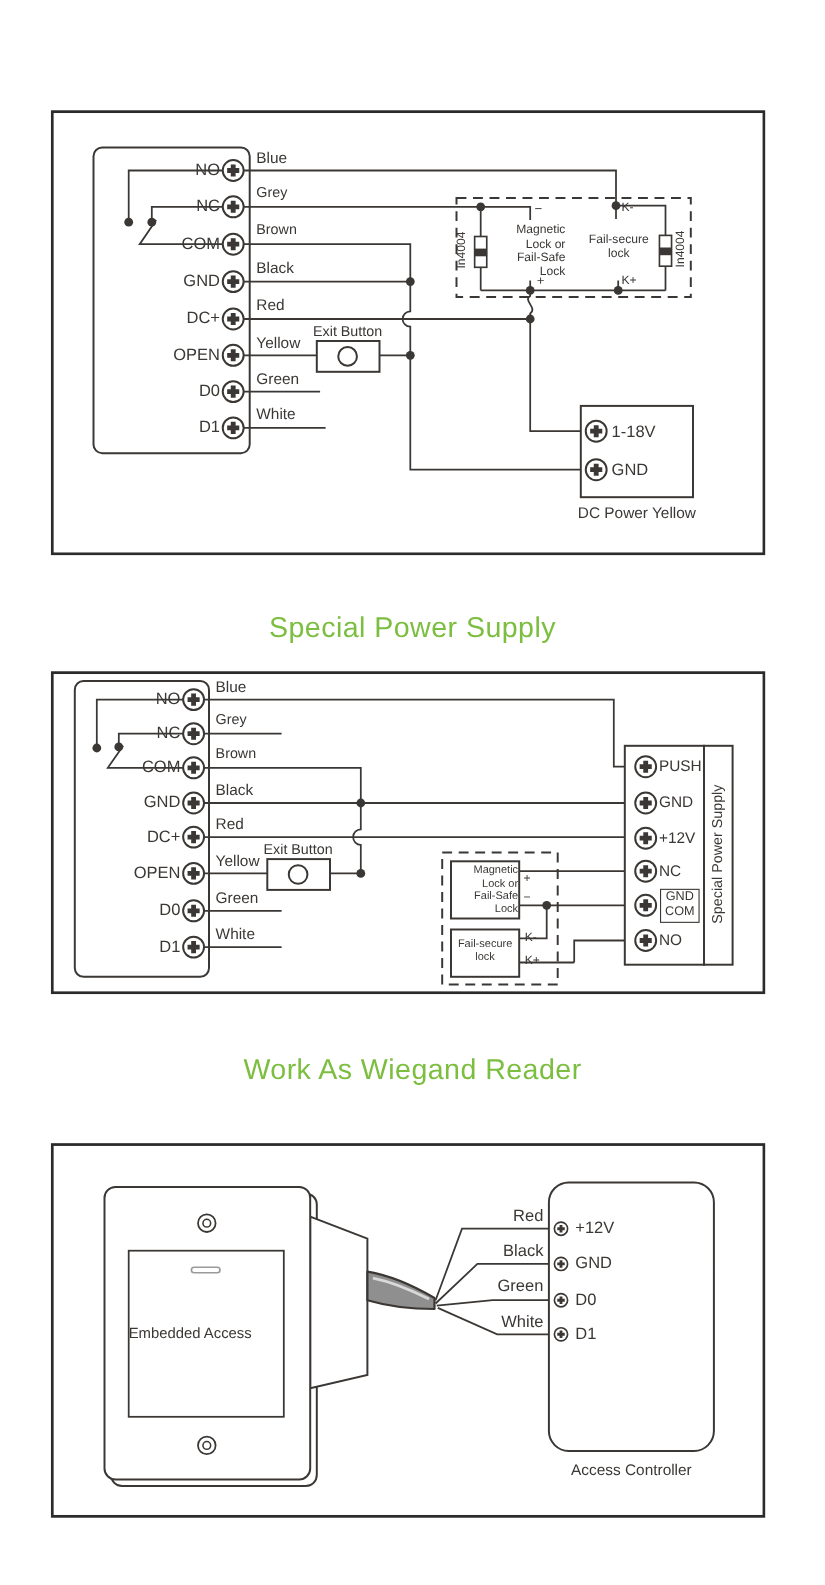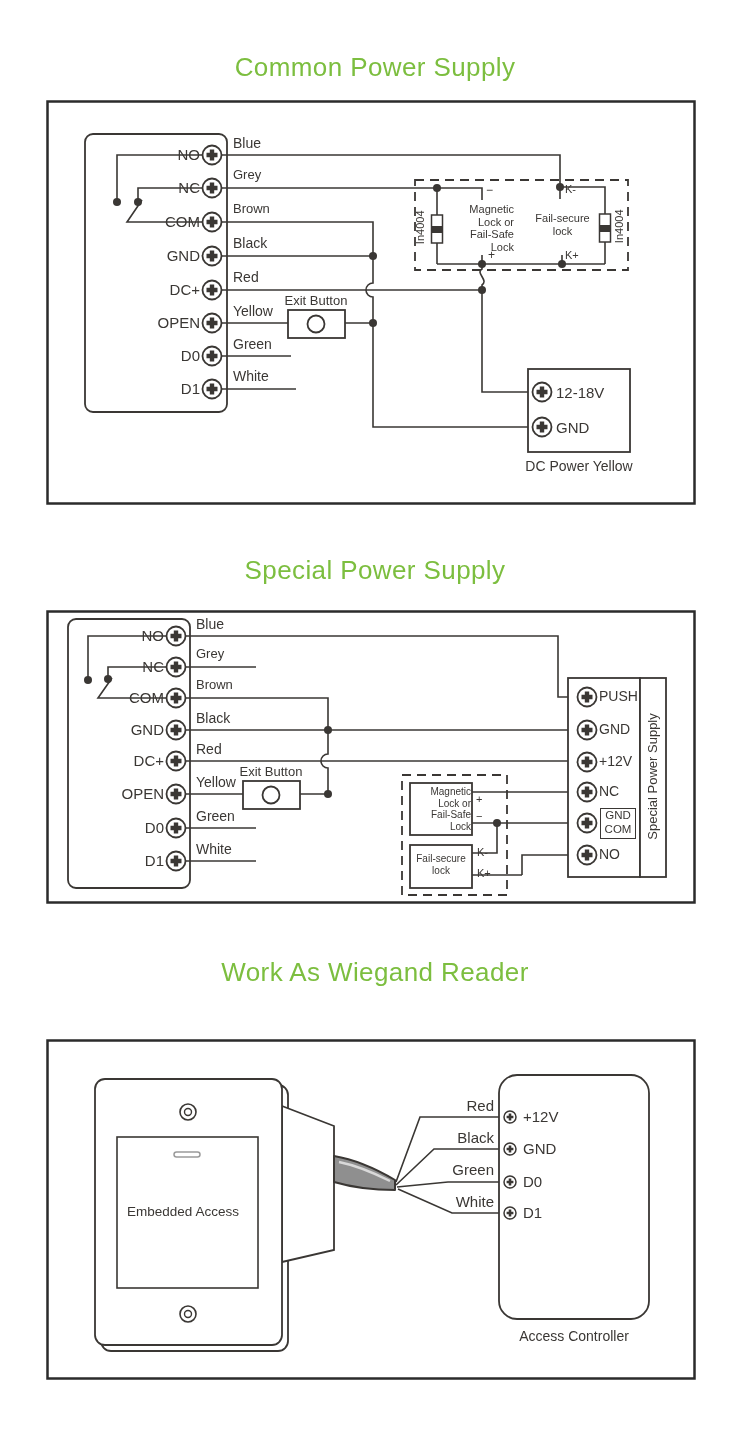--- a/index.html
+++ b/index.html
@@ -19,21 +19,20 @@
   .w{fill:none;stroke:#3a3734;stroke-width:1.6;}
   .dash{fill:none;stroke:#3a3734;stroke-width:1.8;stroke-dasharray:9 6;}
   .dot{fill:#3a3734;stroke:none;}
   .bx1{position:absolute;border:1.5px solid #3a3734;background:#fff;box-sizing:border-box;}
 </style>
 </head>
 <body>
 
 <div id="page">
 
-  <div class="title" style="top:52px;">Common Power Supply</div>
   <div class="title" style="top:555px;">Special Power Supply</div>
   <div class="title" style="top:957px;">Work As Wiegand Reader</div>
 
   <div class="sec" style="top:100px;width:650px;height:405px;">
     <svg width="650" height="405" viewBox="0 0 650 405">
       <defs>
         <g id="screw">
           <circle r="9.5" fill="#fff" stroke="#3a3734" stroke-width="1.8"></circle>
           <path d="M-5.5,0 H5.5 M0,-5.5 V5.5" stroke="#3a3734" stroke-width="4.4" fill="none"></path>
         </g>
@@ -126,21 +125,21 @@
     <div class="boxtxt pre" style="left:406px;top:103px;width:62px;">Magnetic
 Lock or
 Fail-Safe
 Lock</div>
     <div class="boxtxt pre" style="left:482px;top:112px;width:69px;text-align:center;line-height:13px;">Fail-secure
 lock</div>
     <div class="lbl" style="left:440px;top:84px;font-size:12px;">−</div>
     <div class="lbl" style="left:442px;top:149px;font-size:12px;">+</div>
     <div class="lbl" style="left:519px;top:83px;font-size:11px;">K-</div>
     <div class="lbl" style="left:519px;top:149px;font-size:11px;">K+</div>
-    <div class="lbl" style="left:510px;top:284px;font-size:15px;">12-18V</div>
+    <div class="lbl" style="left:510px;top:284px;font-size:15px;">1-18V</div>
     <div class="lbl" style="left:510px;top:319px;font-size:15px;">GND</div>
     <div class="lbl" style="left:443px;top:358px;width:180px;text-align:center;">DC Power Yellow</div>
   </div>
 
   <div class="sec" style="top:610px;width:650px;height:294px;">
     <svg width="650" height="294" viewBox="0 0 650 294">
       <rect class="frame" x="1.5" y="1.5" width="647" height="291"></rect>
       <rect class="blk" x="22" y="9" width="122" height="269" rx="8"></rect>
       <path class="w" d="M124,26 H42 V70 M124,57 H62 V69 M124,88 H52 L66,68"></path>
       <circle class="dot" cx="42" cy="70" r="4"></circle>
@@ -251,21 +250,21 @@
       <path class="w" d="M350,146 L388,110 H458"></path>
       <path class="w" d="M351,148 L402,143 H458"></path>
       <path class="w" d="M352,150 L406,174 H458"></path>
 
       <rect x="453" y="36" width="150" height="244" rx="18" fill="#fff" stroke="#3a3734" stroke-width="1.8"></rect>
       <use href="#screw-sm" x="464" y="78"></use>
       <use href="#screw-sm" x="464" y="110"></use>
       <use href="#screw-sm" x="464" y="143"></use>
       <use href="#screw-sm" x="464" y="174"></use>
     </svg>
-    <div class="lbl" style="left:71px;top:165px;width:132px;text-align:center;font-size:13.5px;">Embedded Access</div>
+    <div class="lbl" style="left:71px;top:165px;width:132px;text-align:left;font-size:13.5px;">Embedded Access</div>
 
     <div class="lbl" style="left:368px;top:58px;width:80px;text-align:right;font-size:15px;">Red</div>
     <div class="lbl" style="left:368px;top:90px;width:80px;text-align:right;font-size:15px;">Black</div>
     <div class="lbl" style="left:368px;top:122px;width:80px;text-align:right;font-size:15px;">Green</div>
     <div class="lbl" style="left:368px;top:154px;width:80px;text-align:right;font-size:15px;">White</div>
 
     <div class="lbl" style="left:477px;top:69px;font-size:15px;">+12V</div>
     <div class="lbl" style="left:477px;top:101px;font-size:15px;">GND</div>
     <div class="lbl" style="left:477px;top:134px;font-size:15px;">D0</div>
     <div class="lbl" style="left:477px;top:165px;font-size:15px;">D1</div>

